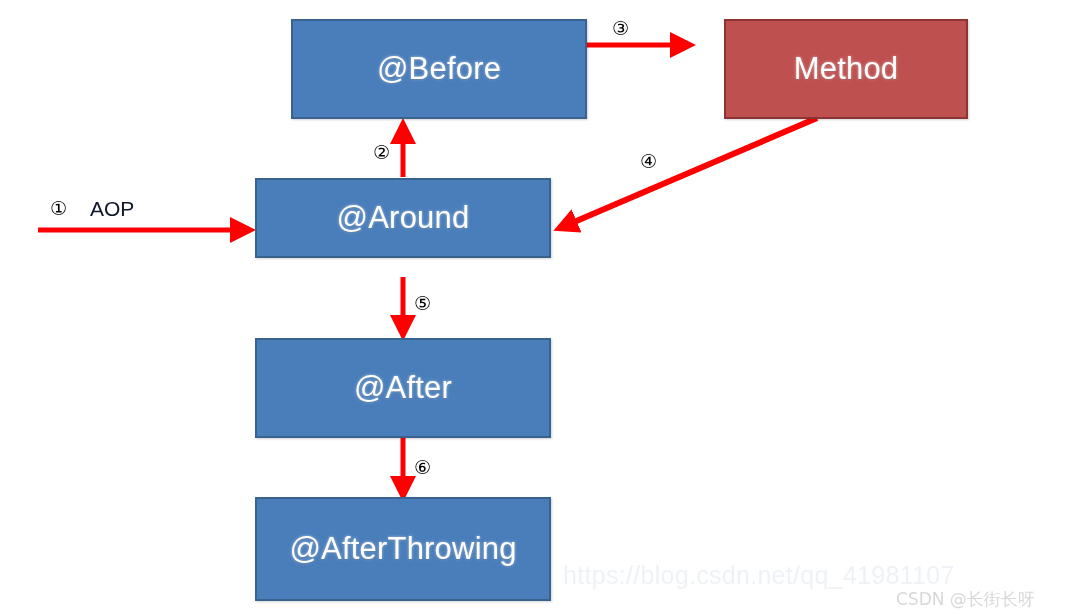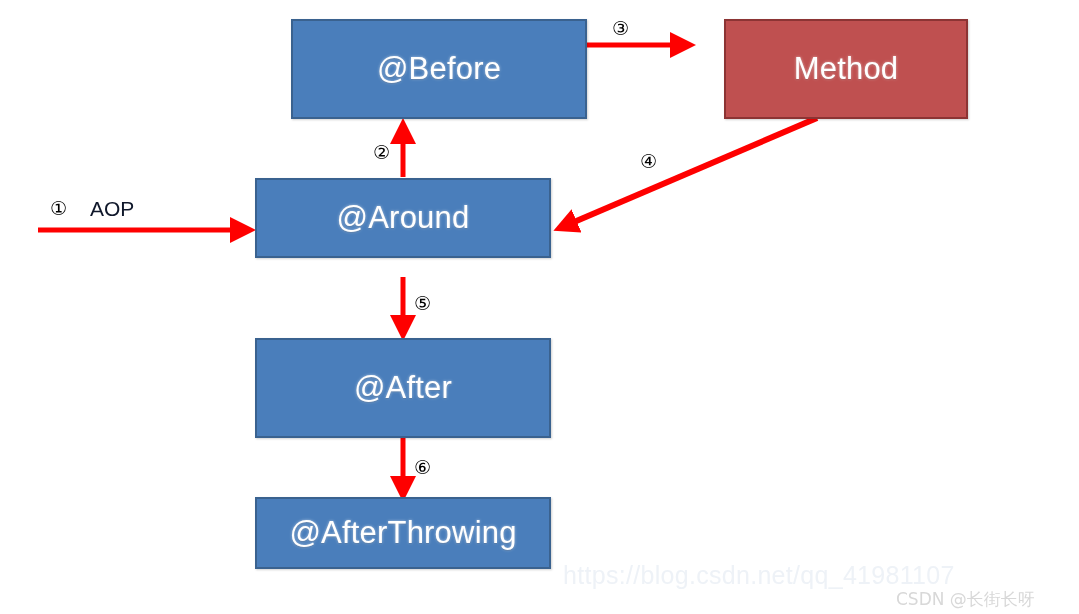--- a/index.html
+++ b/index.html
@@ -128,21 +128,21 @@
   </div>
 
   <div class="node blue" style="left:255px; top:178px; width:296px; height:80px;">
     <span>@Around</span>
   </div>
 
   <div class="node blue" style="left:255px; top:338px; width:296px; height:100px;">
     <span>@After</span>
   </div>
 
-  <div class="node blue" style="left:255px; top:497px; width:296px; height:72px;">
+  <div class="node blue" style="left:255px; top:497px; width:296px; height:104px;">
     <span>@AfterThrowing</span>
   </div>
 
   <span class="marker" style="left:50px; top:199px;">①</span>
   <span class="plainlabel" style="left:90px; top:198px;">AOP</span>
 
   <span class="marker" style="left:373px; top:143px;">②</span>
 
   <span class="marker" style="left:612px; top:19px;">③</span>
 

